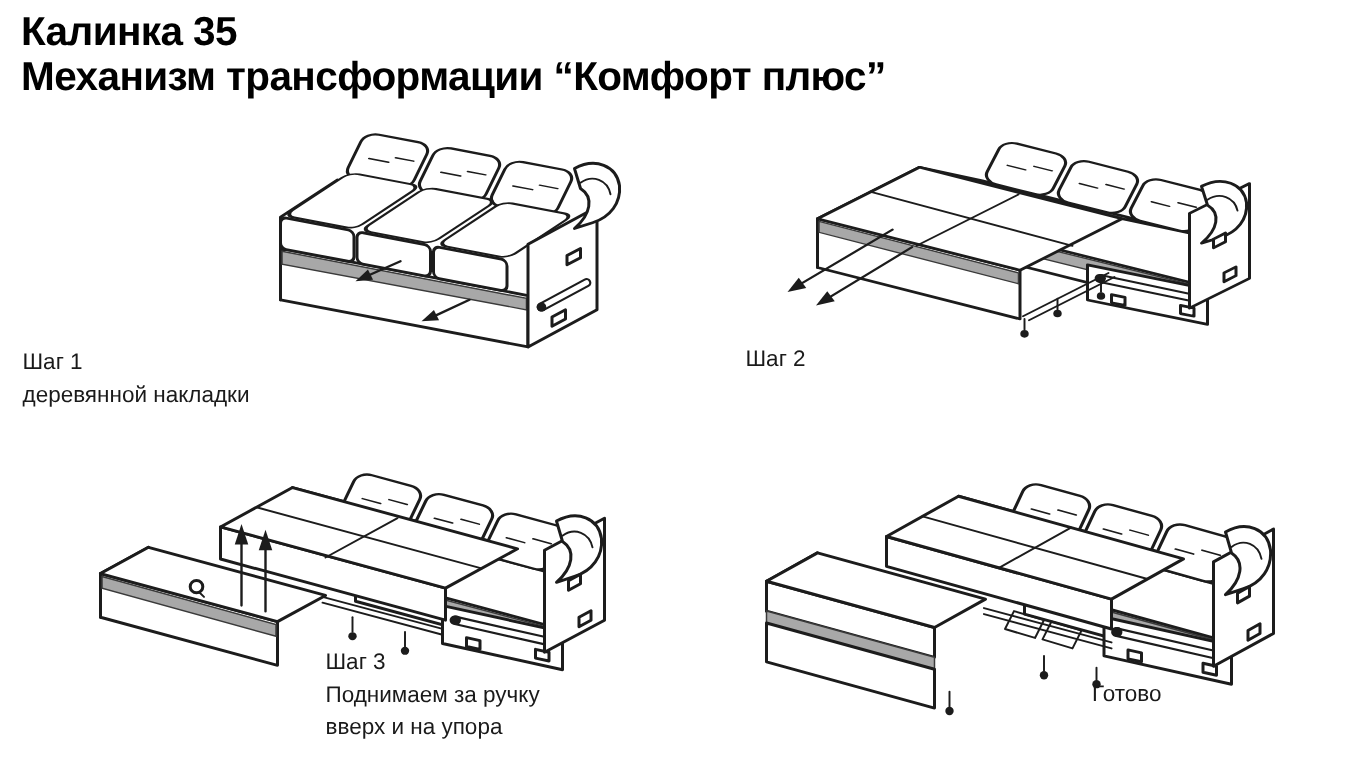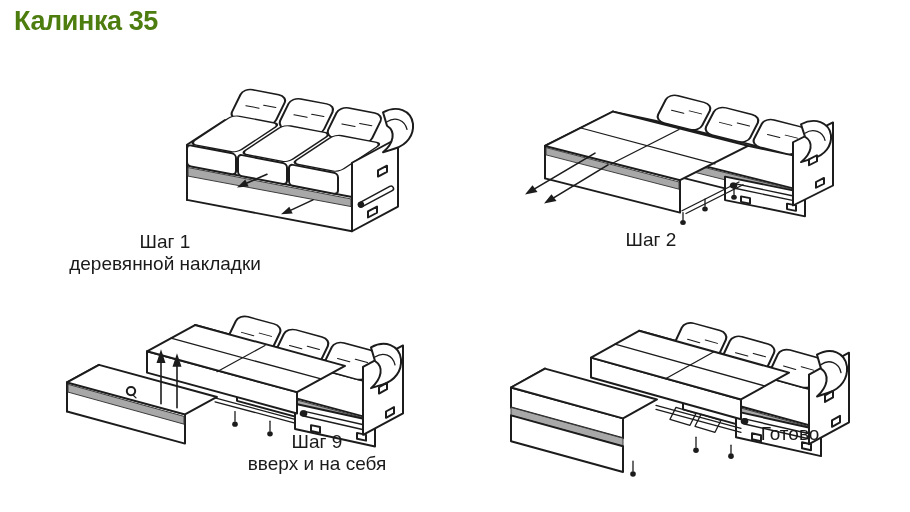--- a/index.html
+++ b/index.html
@@ -5,39 +5,40 @@
   html,body{margin:0;padding:0;}
   body{
     width:910px;height:512px;position:relative;overflow:hidden;
     background:#ffffff;
     font-family:"Liberation Sans","DejaVu Sans",sans-serif;
     color:#111;
   }
   .title{
     position:absolute;left:14px;top:6px;
     font-size:27px;line-height:30px;font-weight:bold;
-    letter-spacing:-0.4px;color:#4d7c0f;white-space:nowrap;
+    letter-spacing:-0.4px;color:#000000;white-space:nowrap;
   }
   .caption{
-    position:absolute;text-align:center;
-    font-size:19px;line-height:21.5px;color:#1a1a1a;
+    position:absolute;text-align:left;
+    font-size:15px;line-height:21.5px;color:#1a1a1a;
   }
   .fig{position:absolute;}
   svg{display:block;overflow:visible;}
   .ln{fill:#fff;stroke:#1c1c1c;stroke-width:2;stroke-linejoin:round;stroke-linecap:round;}
   .thin{fill:none;stroke:#1c1c1c;stroke-width:1.3;stroke-linejoin:round;stroke-linecap:round;}
   .strip{fill:#a8a8a8;stroke:#3a3a3a;stroke-width:1;}
   .solid{fill:#1c1c1c;stroke:none;}
   .tail{fill:none;stroke:#1c1c1c;stroke-width:1.6;stroke-linecap:round;}
 </style>
 </head>
 <body>
 
 <div class="title">
   <div>Калинка 35</div>
+  <div>Механизм трансформации “Комфорт плюс”</div>
 </div>
 
 <div class="fig" style="left:165px;top:80px;width:300px;height:157px">
 <svg viewBox="0 0 300 165" width="300" height="157" preserveAspectRatio="none">
   <g>
     <polygon class="ln" points="22,126 22,90 60,64 60,100"></polygon>
     <polygon class="ln" points="22,126 187,159 187,123 22,90"></polygon>
     <polygon class="strip" points="23,92 186,125 186,133 23,101"></polygon>
   </g>
   <g>
@@ -252,24 +253,25 @@
         <circle class="solid" cx="137" cy="179" r="2.8"></circle>
   </g>
 </svg>
 </div>
 
 <div class="caption" style="left:15px;top:231px;width:300px">
   <div>Шаг 1</div>
   <div>деревянной накладки</div>
 </div>
 
-<div class="caption" style="left:485px;top:229px;width:332px">
+<div class="caption" style="left:497px;top:229px;width:332px">
   <div>Шаг 2</div>
 </div>
 
 <div class="caption" style="left:217px;top:431px;width:200px">
-  <div>Шаг 9</div>
-  <div>вверх и на себя</div>
-</div>
-
-<div class="caption" style="left:728px;top:423px;width:124px">
+  <div>Шаг 3</div>
+  <div>Поднимаем за ручку</div>
+  <div>вверх и на упора</div>
+</div>
+
+<div class="caption" style="left:728px;top:452px;width:124px">
   <div>Готово</div>
 </div>
 
 </body></html>

